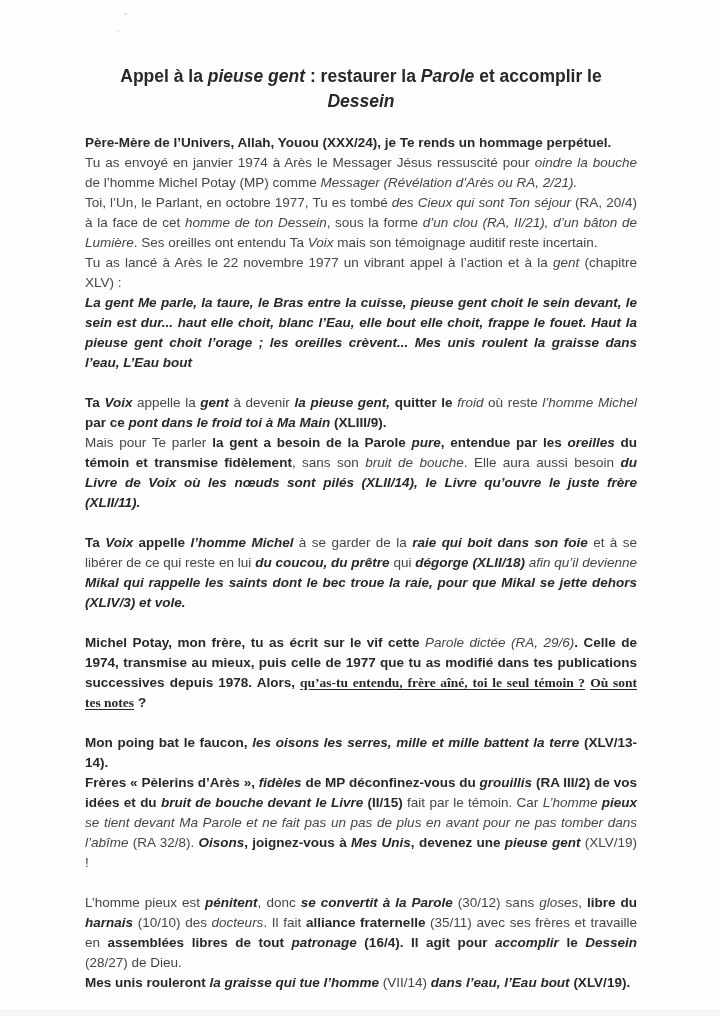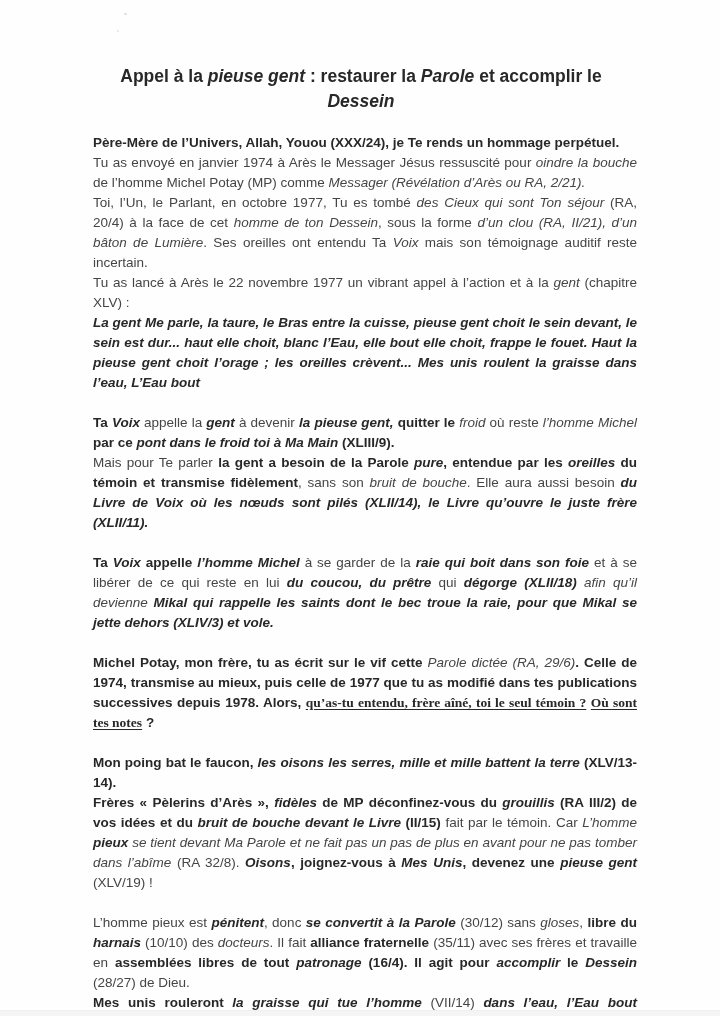--- a/index.html
+++ b/index.html
@@ -11,21 +11,21 @@
     color:#3f3f3f;
     overflow:hidden;
   }
   .inner{position:absolute;left:85px;top:64px;width:552px;}
   h1.title{
     font-size:17.5px;line-height:25px;font-weight:700;
     color:#282828;text-align:center;margin:0 0 19px 0;
   }
   p.para{
     font-size:13.5px;line-height:20px;
-    text-align:justify;margin:0 0 20px 8px;
+    text-align:justify;margin:0 0 20px 0;
     color:#454545;
   }
   .rb{font-weight:700;color:#282828;}
   .ri{font-style:italic;}
   .ru{text-decoration:underline;text-underline-offset:2px;font-family:Liberation Serif, serif;}
   .speck{position:absolute;border-radius:50%;background:#dcdcdc;}
   .s1{left:124px;top:13px;width:3px;height:2px;}
   .s2{left:117px;top:30px;width:2px;height:2px;background:#e2e2e2;}
   .scan-edge{
     position:absolute;left:0;right:0;bottom:0;height:5px;

